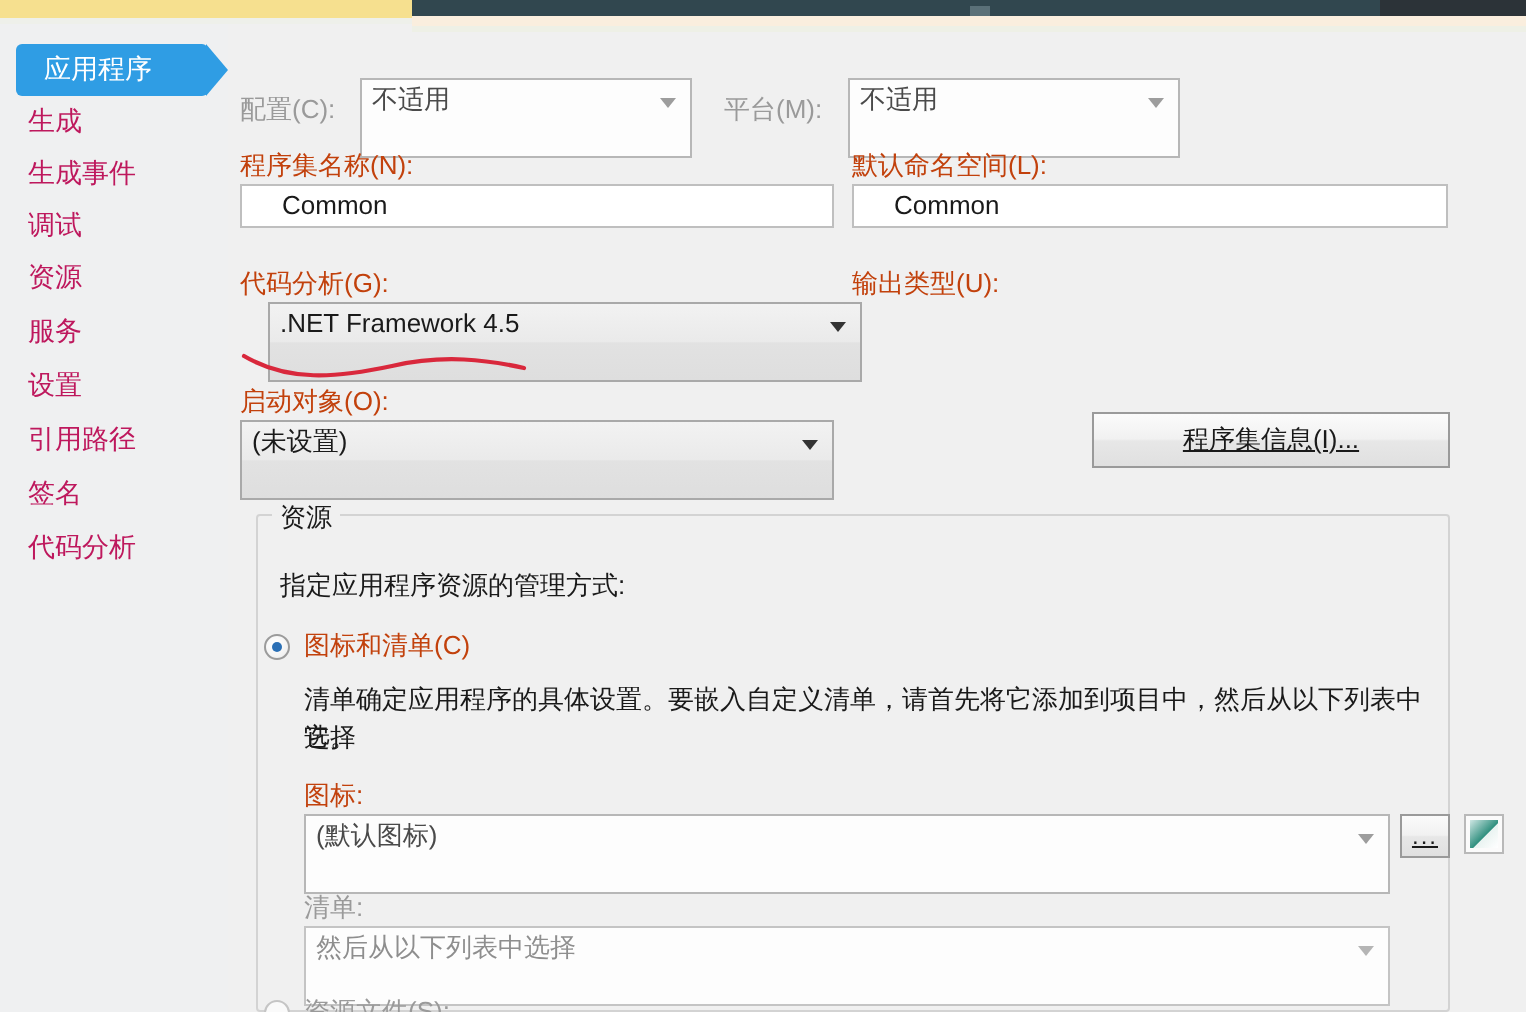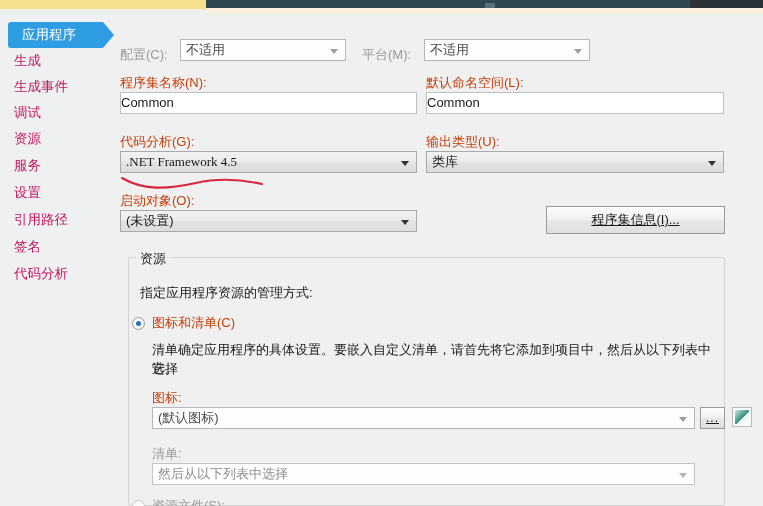--- a/index.html
+++ b/index.html
@@ -114,31 +114,31 @@
   }
   .lbl.dim { color: #9a9a9a; }
 
   .txtbox {
     position: absolute;
     background: #ffffff;
     border: 1px solid #bfbfbf;
     box-sizing: border-box;
     font-size: 13px;
     color: #1a1a1a;
-    padding-left: 0;
+    padding-left: 20px;
     line-height: 20px;
     height: 22px;
     white-space: nowrap;
     overflow: hidden;
   }
 
   .combo {
     position: absolute;
     box-sizing: border-box;
-    height: 22px;
+    height: 40px;
     border: 1px solid #a9a9a9;
     background: linear-gradient(to bottom, #f2f2f2 0%, #eaeaea 50%, #e2e2e2 51%, #dedede 100%);
     font-size: 13px;
     color: #1a1a1a;
     line-height: 20px;
     padding-left: 5px;
     white-space: nowrap;
     overflow: hidden;
   }
   .combo .arw {
@@ -292,30 +292,26 @@
       <span class="arw"></span>
     </div>
 
     <div class="lbl" style="left:6px; top:58px;">程序集名称(N):</div>
     <div class="txtbox" style="left:6px; top:76px; width:297px;">Common</div>
 
     <div class="lbl" style="left:312px; top:58px;">默认命名空间(L):</div>
     <div class="txtbox" style="left:312px; top:76px; width:298px;">Common</div>
 
     <div class="lbl" style="left:6px; top:117px;">代码分析(G):</div>
-    <div class="combo" style="left:6px; top:135px; width:297px;font-family:Liberation Serif, serif;">
+    <div class="combo" style="left:20px; top:135px; width:297px;">
       <span>.NET Framework 4.5</span>
       <span class="arw"></span>
     </div>
 
     <div class="lbl" style="left:312px; top:117px;">输出类型(U):</div>
-    <div class="combo" style="left:312px; top:135px; width:298px;">
-      <span>类库</span>
-      <span class="arw"></span>
-    </div>
 
     <svg class="annot" style="left:2px; top:148px;" width="170" height="28" viewBox="0 0 170 28">
       <path d="M6 14 C 28 27, 52 25, 80 19 C 106 13, 128 16, 146 20" stroke="#d9283c" stroke-width="2.1" fill="none" stroke-linecap="round"></path>
     </svg>
 
     <div class="lbl" style="left:6px; top:176px;">启动对象(O):</div>
     <div class="combo" style="left:6px; top:194px; width:297px;">
       <span>(未设置)</span>
       <span class="arw"></span>
     </div>

